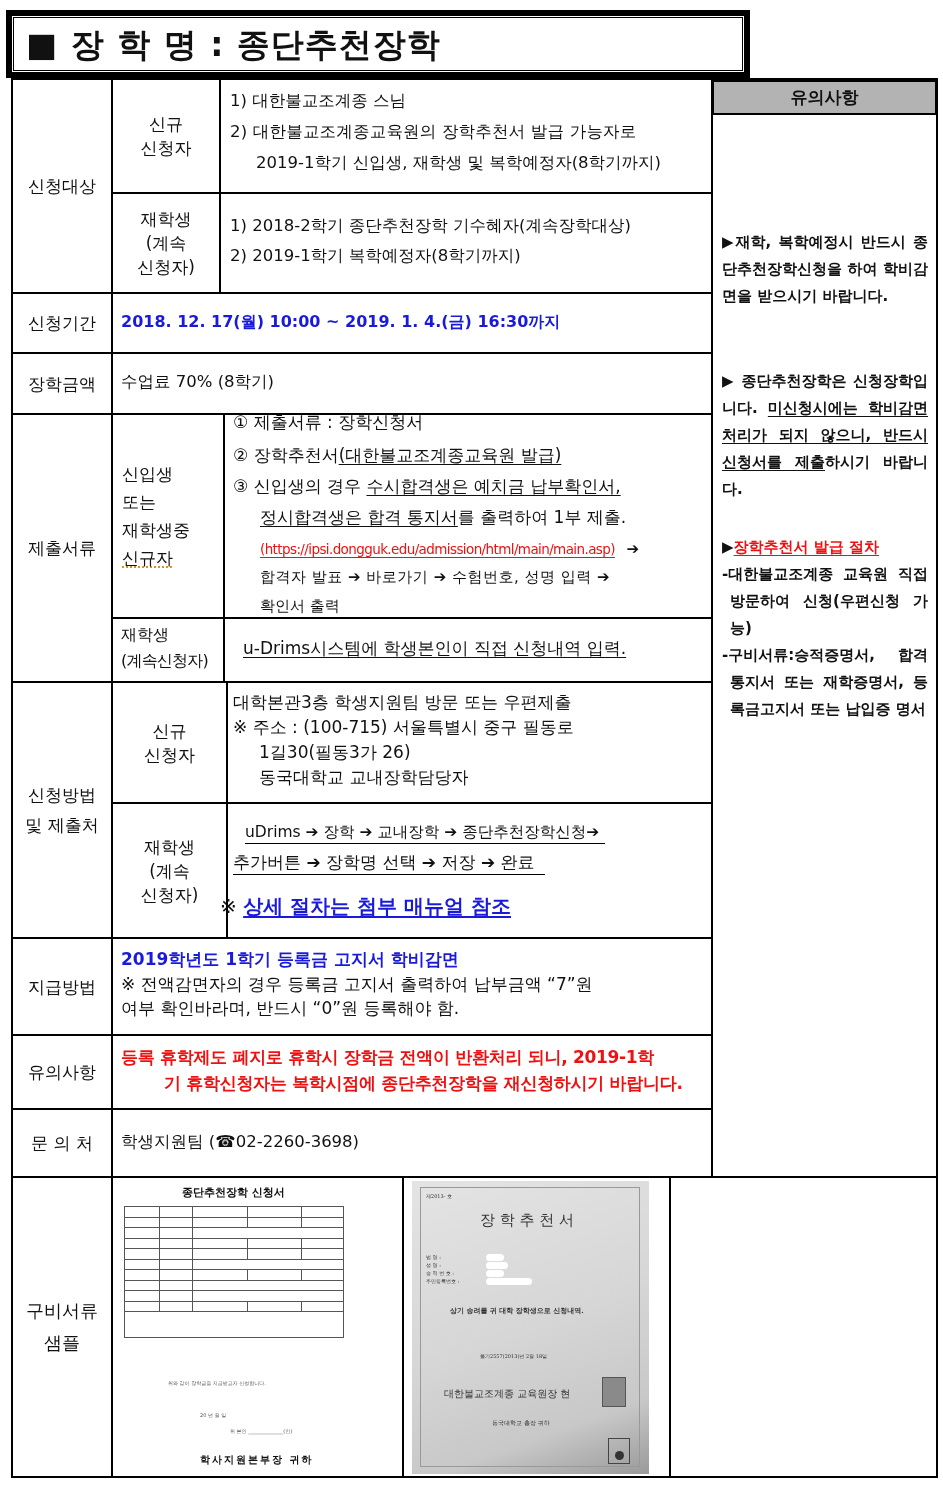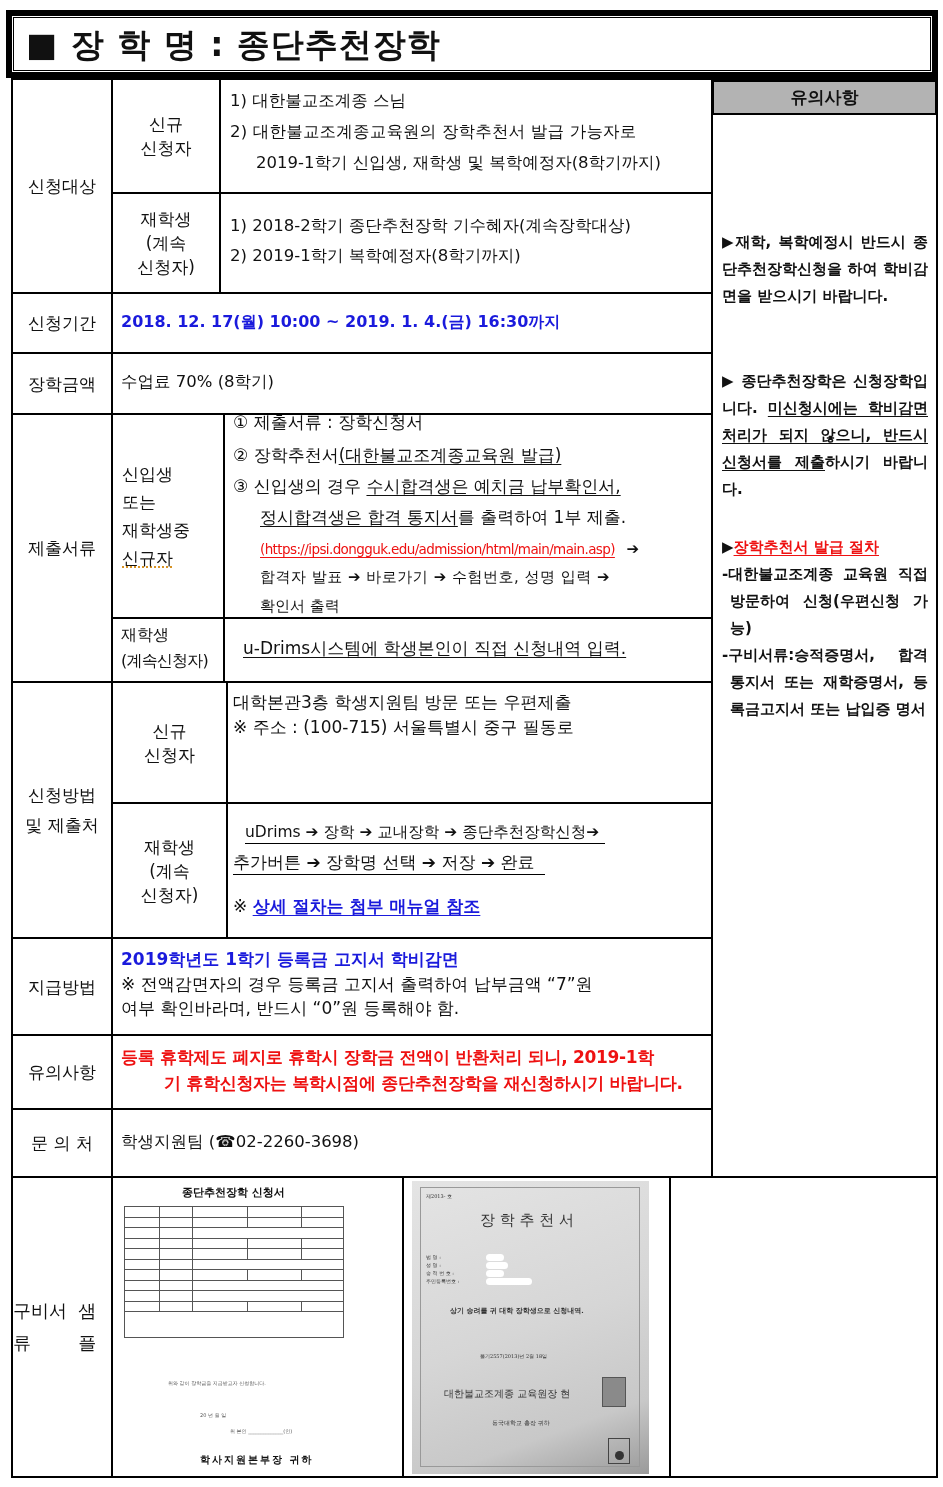--- a/index.html
+++ b/index.html
@@ -1,38 +1,38 @@
 <!DOCTYPE html>
 <html><head>
 <meta charset="utf-8">
 <style>
   * { box-sizing: border-box; margin: 0; padding: 0; }
   html, body { width: 943px; height: 1487px; background: #ffffff; overflow: hidden; }
   body { font-family: "DejaVu Sans", "Liberation Sans", sans-serif; color: #111; position: relative; }
 
   .title-box {
-    position: absolute; left: 6px; top: 10px; width: 932px; height: 68px;
+    position: absolute; left: 6px; top: 10px; width: 744px; height: 68px;
     border: 6px solid #000; background: #fff;
   }
   .title-box::before {
     content: ""; position: absolute; left: 1px; top: 1px; right: 1px; bottom: 1px;
     border: 1px solid #000;
   }
   .title-text {
     position: absolute; left: 14px; top: 6px; font-size: 33px; font-weight: bold;
     letter-spacing: 1px; font-family: "DejaVu Sans", sans-serif; line-height: 46px;
   }
 
   .abs { position: absolute; }
   .hl { position: absolute; height: 2px; background: #000; }
   .vl { position: absolute; width: 2px; background: #000; }
 
   .cell-label {
     position: absolute; display: flex; align-items: center; justify-content: center;
-    font-size: 17px; line-height: 24px;
+    text-align: center; font-size: 17px; line-height: 24px;
   }
   .txt { position: absolute; font-size: 16.5px; line-height: 24px; white-space: nowrap; }
   .blue { color: #1a1adc; font-weight: bold; }
   .red { color: #ee1111; font-weight: bold; }
   .u { text-decoration: underline; text-underline-offset: 3px; }
   .squig { text-decoration: underline dotted #d08000; text-underline-offset: 3px; }
 
   .notes-head {
     position: absolute; left: 712px; top: 80px; width: 225px; height: 35px;
     background: #b3b3b3; border: 2px solid #000; font-weight: bold; font-size: 17px;
@@ -156,29 +156,31 @@
   <span>신청방법</span>
   <span style="margin-top:6px;">및  제출처</span>
 </div>
 <div class="cell-label" style="left:113px; top:683px; width:113px; height:119px; flex-direction:column;">
   <span>신규</span>
   <span>신청자</span>
 </div>
 <div class="abs" style="left:233px; top:690px; font-size:17px; line-height:25px;">
   <div>대학본관3층  학생지원팀  방문  또는  우편제출</div>
   <div>※  주소  :  (100-715)  서울특별시  중구  필동로</div>
+  <div style="padding-left:26px;">1길30(필동3가  26)</div>
+  <div style="padding-left:26px;">동국대학교  교내장학담당자</div>
 </div>
 <div class="cell-label" style="left:113px; top:804px; width:113px; height:133px; flex-direction:column;">
   <span>재학생</span>
   <span>(계속</span>
   <span>신청자)</span>
 </div>
 <div class="txt" style="left:233px; top:821px; font-size:15.5px; border-bottom:1.5px solid #000; padding-right:6px; line-height:22px;margin-left:12px;">uDrims  ➔  장학  ➔  교내장학  ➔  종단추천장학신청➔</div>
 <div class="txt" style="left:233px; top:850px; font-size:17px; border-bottom:1.5px solid #000; padding-right:10px; line-height:24px;">추가버튼  ➔  장학명  선택  ➔  저장  ➔  완료</div>
-<div class="txt" style="left:233px; top:894px; font-size:17px;">
+<div class="txt" style="left:220px; top:894px; font-size:20px;">
   <span>※ </span><a class="u" style="color:#1a1adc; font-weight:bold;">상세  절차는  첨부  매뉴얼  참조</a>
 </div>
 
 <div class="cell-label" style="left:13px; top:939px; width:98px; height:95px;">지급방법</div>
 <div class="txt blue" style="left:121px; top:947px; font-size:17px;">2019학년도  1학기  등록금  고지서  학비감면</div>
 <div class="txt" style="left:121px; top:972px; font-size:17px;">※  전액감면자의  경우  등록금  고지서  출력하여  납부금액  “7”원</div>
 <div class="txt" style="left:121px; top:996px; font-size:17px;">여부  확인바라며,  반드시  “0”원  등록해야  함.</div>
 
 <div class="cell-label" style="left:13px; top:1036px; width:98px; height:72px;">유의사항</div>
 <div class="txt red" style="left:121px; top:1045px; font-size:17px; letter-spacing:-0.3px;">등록  휴학제도  폐지로  휴학시  장학금  전액이  반환처리  되니,  2019-1학</div>
@@ -193,21 +195,21 @@
   <span>▶  종단추천장학은  신청장학입니다.  </span><span class="u">미신청시에는  학비감면  처리가  되지  않으니,  반드시  신청서를  제출</span><span>하시기 바랍니다.</span>
 </div>
 <div class="note-block" style="top:534px;">
   <div>
     <span>▶</span><span class="u" style="color:#ee1111;">장학추천서  발급  절차</span>
   </div>
   <div style="padding-left:8px; text-indent:-8px;">-대한불교조계종  교육원  직접  방문하여  신청(우편신청 가능)</div>
   <div style="padding-left:8px; text-indent:-8px;">-구비서류:승적증명서,   합격 통지서  또는  재학증명서, 등록금고지서  또는  납입증 명서</div>
 </div>
 
-<div class="cell-label" style="left:13px; top:1178px; width:98px; height:298px; flex-direction:row; font-size:18px; line-height:32px;">
+<div class="cell-label" style="left:13px; top:1178px; width:98px; height:298px; flex-direction:column; font-size:18px; line-height:32px;">
   <span>구비서류</span>
   <span>샘플</span>
 </div>
 
 <div class="doc1">
   <div class="dtitle">종단추천장학  신청서</div>
   <table>
     <tbody>
         <tr>
           <td style="width:16%"></td>

